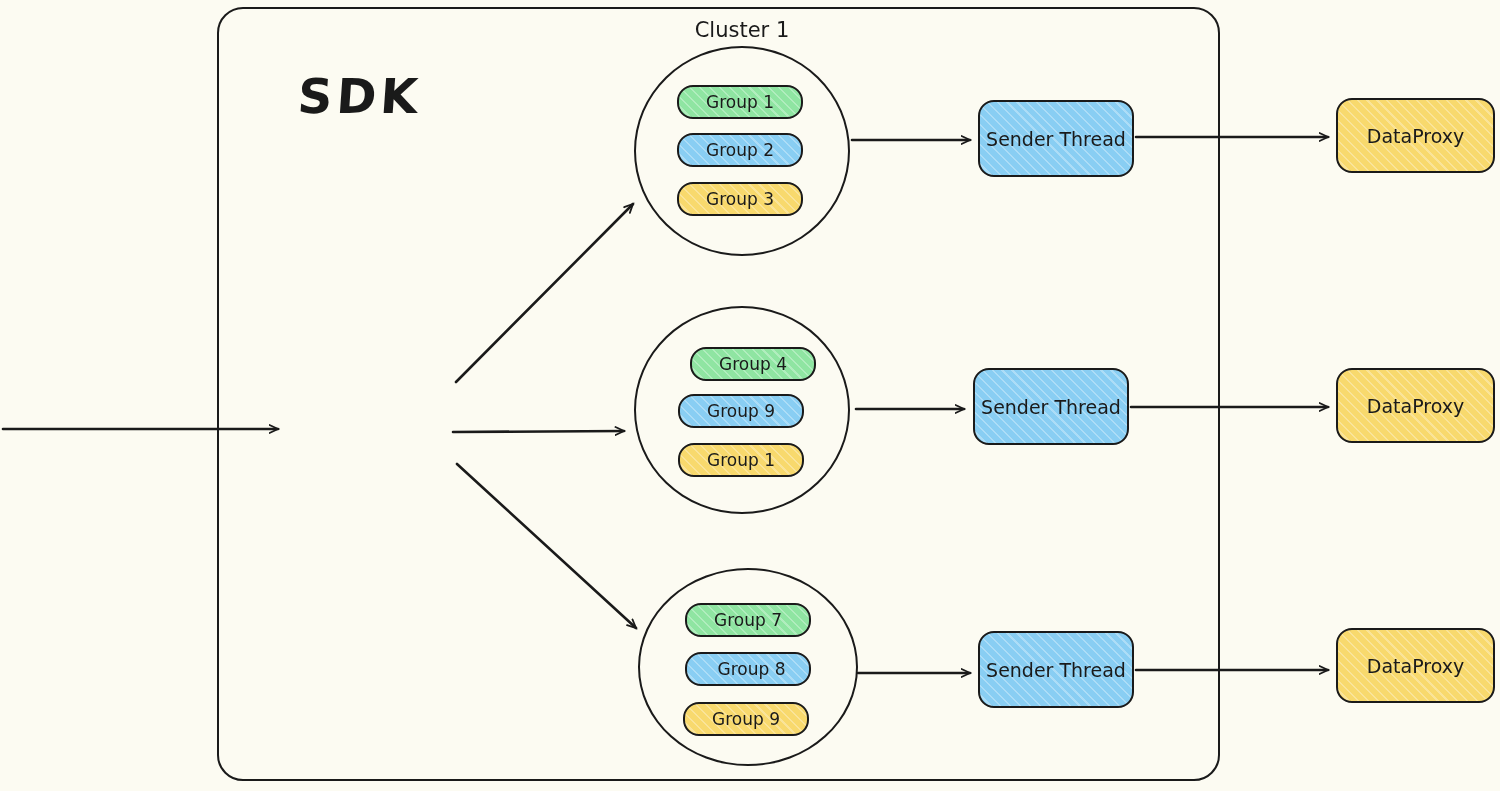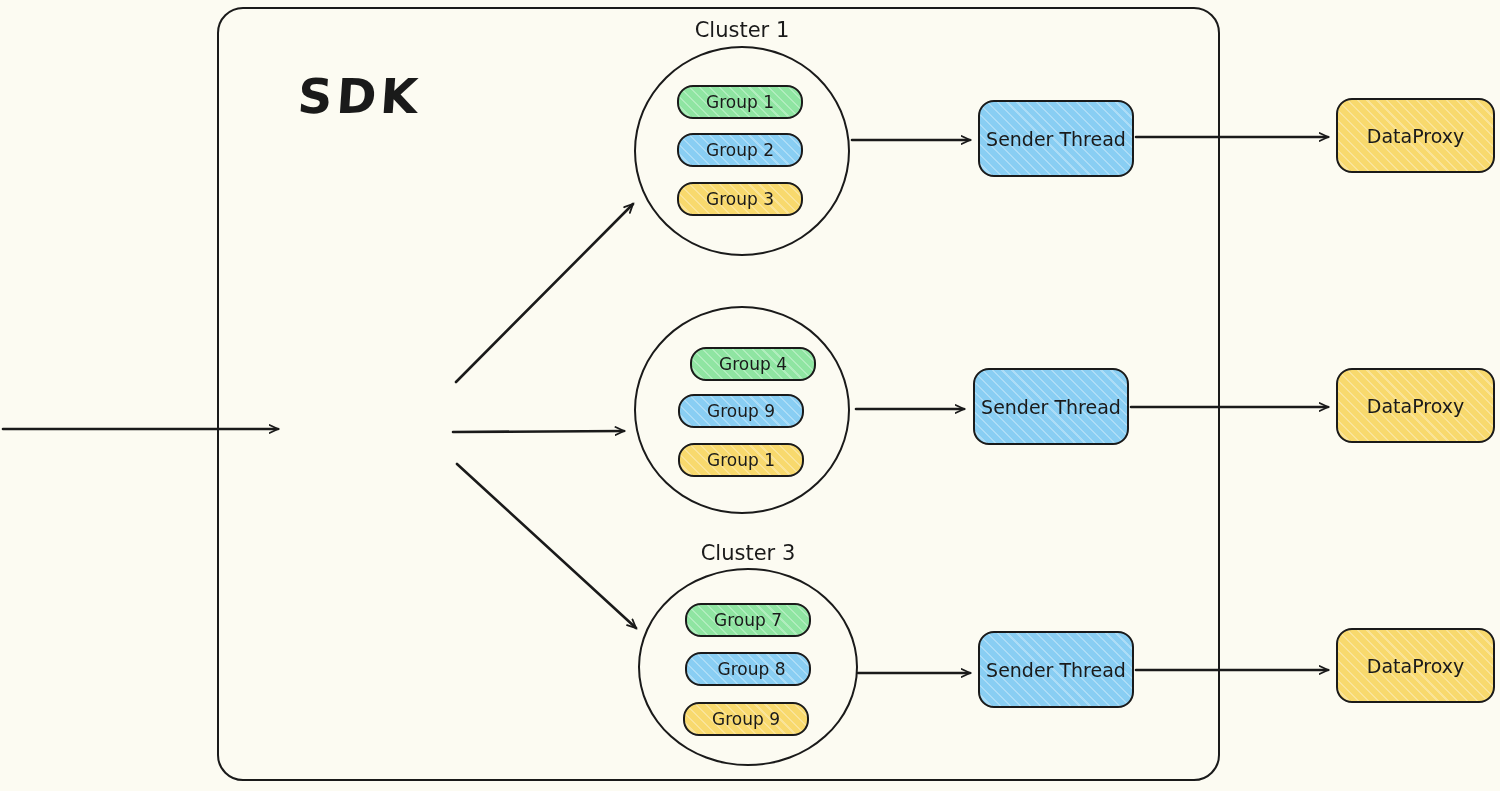--- a/index.html
+++ b/index.html
@@ -148,21 +148,20 @@
   <div class="group green g4">
     <span>Group 4</span>
   </div>
   <div class="group blue g5">
     <span>Group 9</span>
   </div>
   <div class="group yellow g6">
     <span>Group 1</span>
   </div>
 
-  <div class="cluster-label clabel-3">Cluster 3</div>
   <div class="cluster-circle circle-3"></div>
   <div class="group green g7">
     <span>Group 7</span>
   </div>
   <div class="group blue g8">
     <span>Group 8</span>
   </div>
   <div class="group yellow g9">
     <span>Group 9</span>
   </div>

